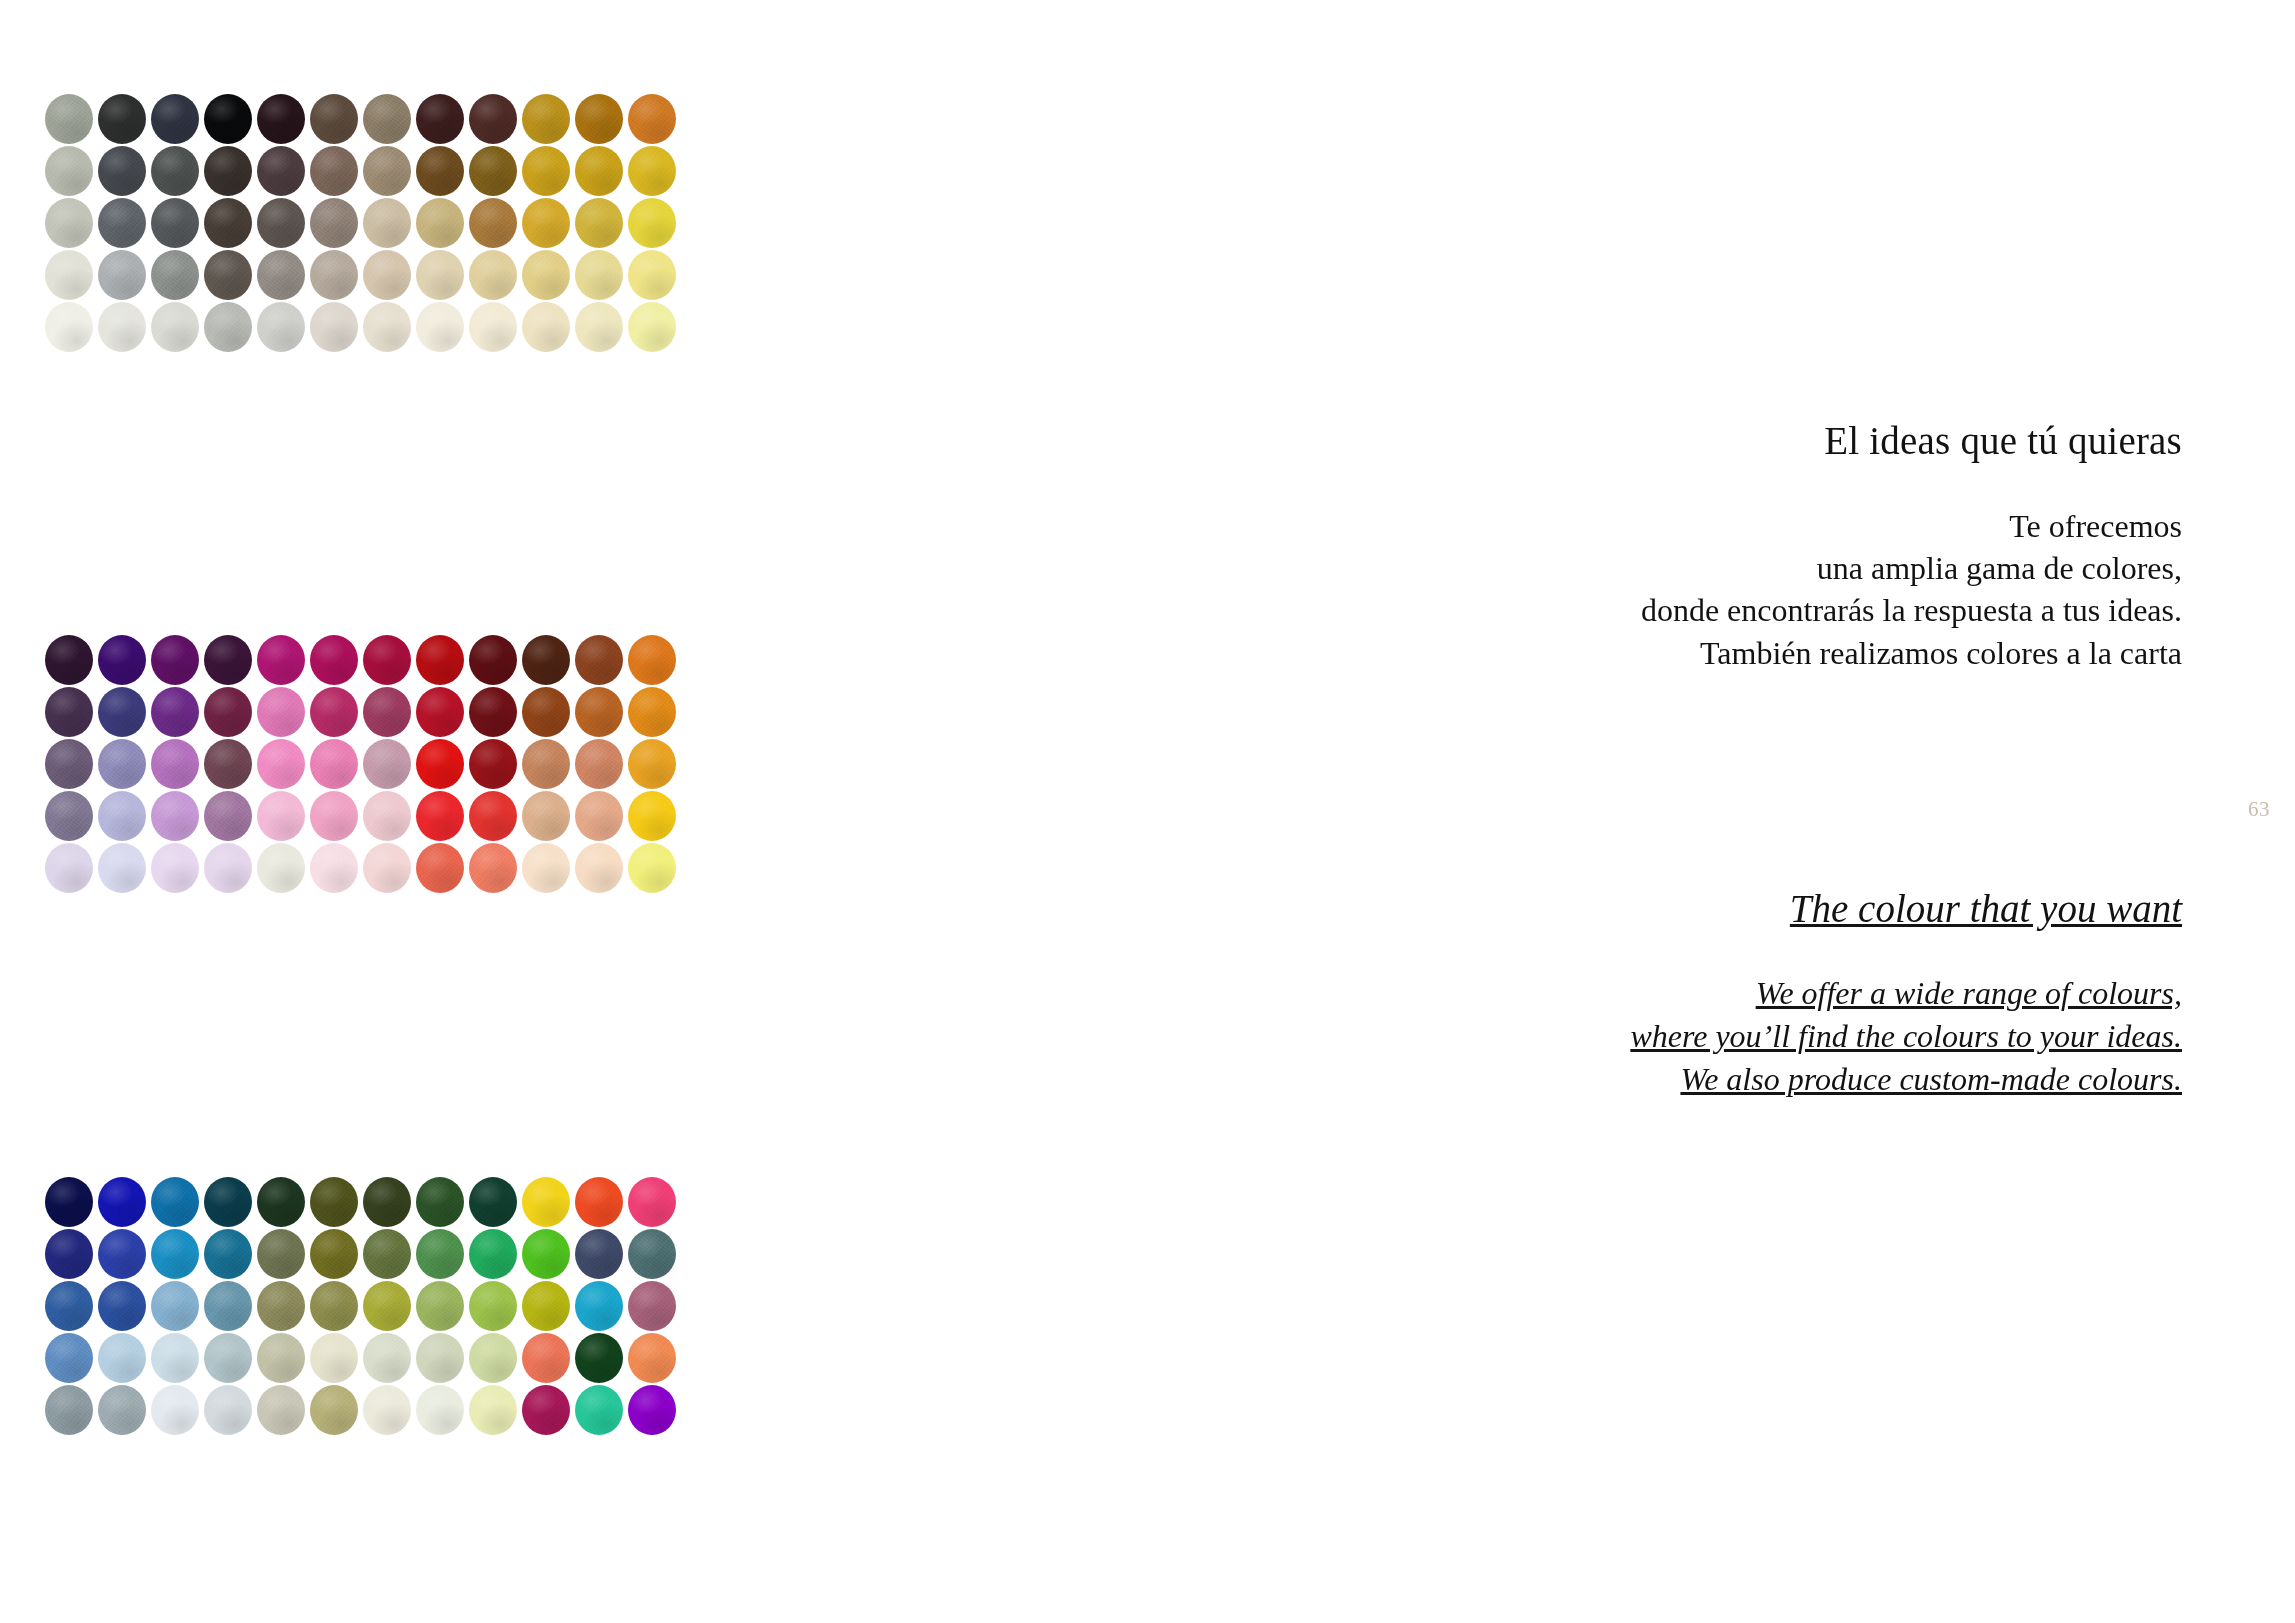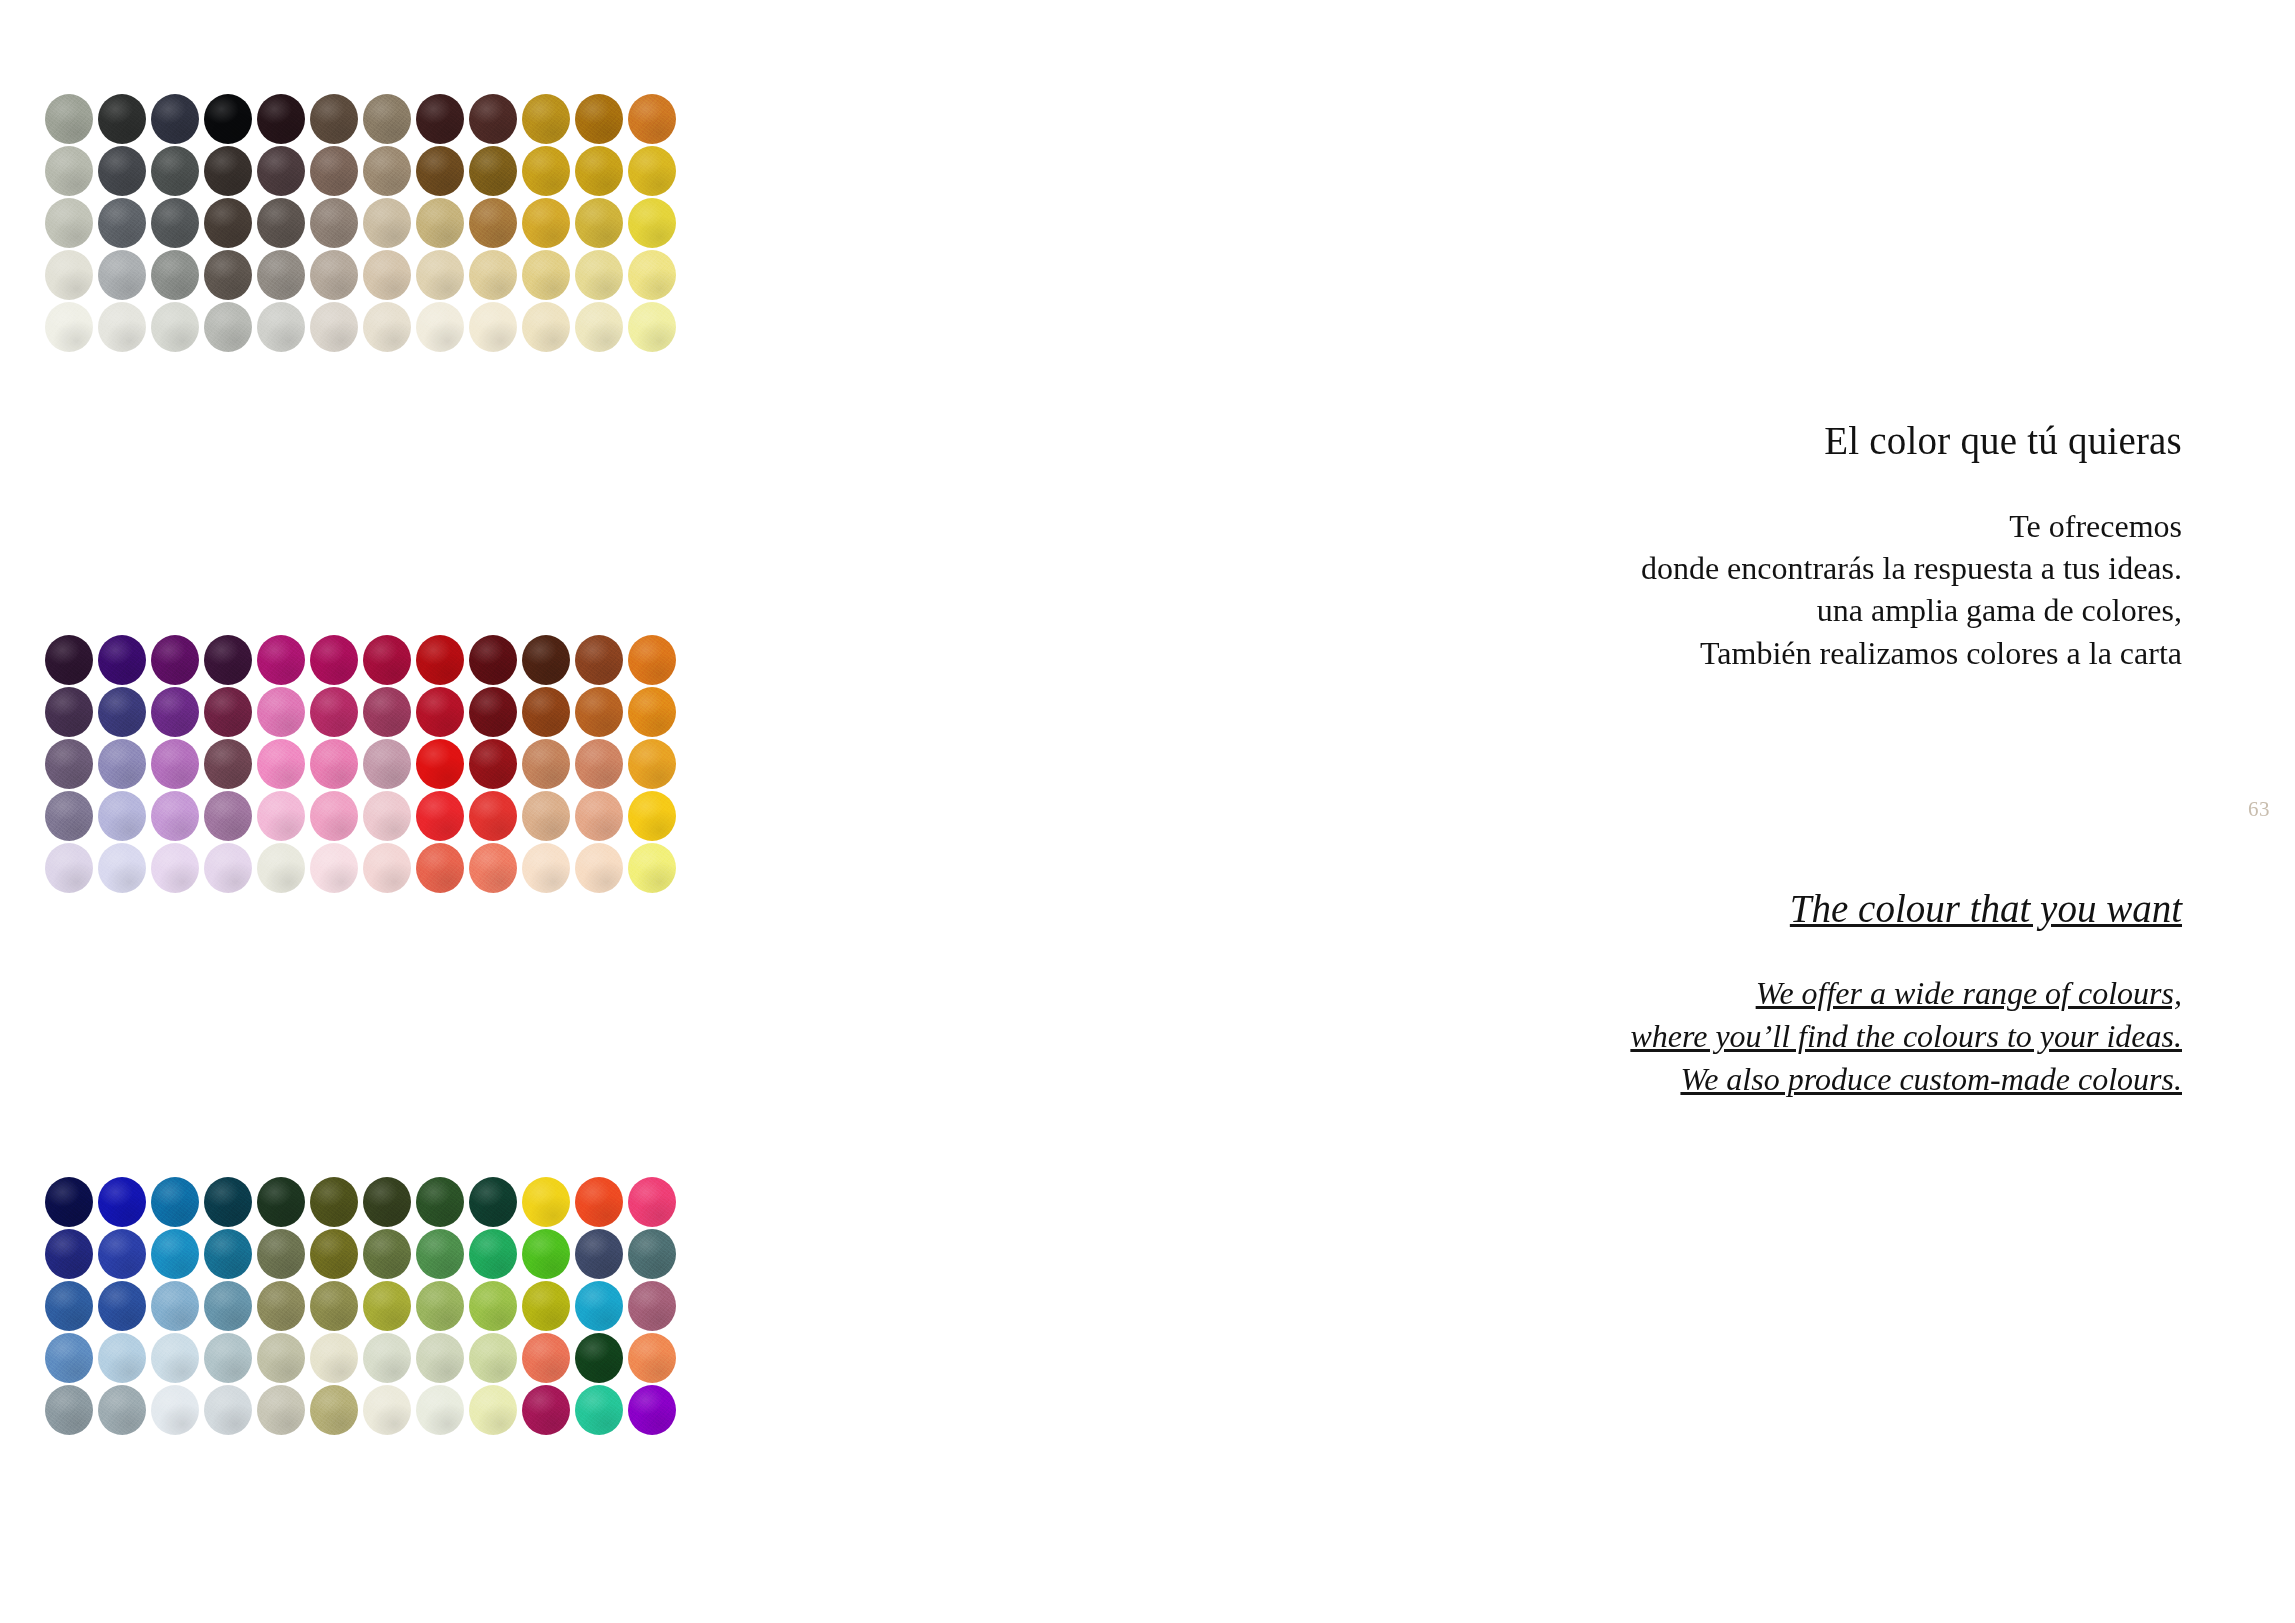--- a/index.html
+++ b/index.html
@@ -155,25 +155,25 @@
       <div class="swatch-block" style="top: 1177px;">
         <div class="swatch-row"><span class="swatch" title="#0b0f4a" style="background: rgb(11, 15, 74);"></span><span class="swatch" title="#1315b2" style="background: rgb(19, 21, 178);"></span><span class="swatch" title="#0f6fa8" style="background: rgb(15, 111, 168);"></span><span class="swatch" title="#0b3c4b" style="background: rgb(11, 60, 75);"></span><span class="swatch" title="#1d3520" style="background: rgb(29, 53, 32);"></span><span class="swatch" title="#4e521c" style="background: rgb(78, 82, 28);"></span><span class="swatch" title="#35401f" style="background: rgb(53, 64, 31);"></span><span class="swatch" title="#2b5227" style="background: rgb(43, 82, 39);"></span><span class="swatch" title="#103e2f" style="background: rgb(16, 62, 47);"></span><span class="swatch" title="#f1d31a" style="background: rgb(241, 211, 26);"></span><span class="swatch" title="#ee4a22" style="background: rgb(238, 74, 34);"></span><span class="swatch" title="#ef3e75" style="background: rgb(239, 62, 117);"></span></div>
         <div class="swatch-row"><span class="swatch" title="#22277d" style="background: rgb(34, 39, 125);"></span><span class="swatch" title="#2b3fa8" style="background: rgb(43, 63, 168);"></span><span class="swatch" title="#1a8ec3" style="background: rgb(26, 142, 195);"></span><span class="swatch" title="#176f92" style="background: rgb(23, 111, 146);"></span><span class="swatch" title="#6d7351" style="background: rgb(109, 115, 81);"></span><span class="swatch" title="#6f6d21" style="background: rgb(111, 109, 33);"></span><span class="swatch" title="#63733e" style="background: rgb(99, 115, 62);"></span><span class="swatch" title="#4d8f4c" style="background: rgb(77, 143, 76);"></span><span class="swatch" title="#20aa5c" style="background: rgb(32, 170, 92);"></span><span class="swatch" title="#4ec11f" style="background: rgb(78, 193, 31);"></span><span class="swatch" title="#3e4968" style="background: rgb(62, 73, 104);"></span><span class="swatch" title="#4d6f72" style="background: rgb(77, 111, 114);"></span></div>
         <div class="swatch-row"><span class="swatch" title="#2f5da0" style="background: rgb(47, 93, 160);"></span><span class="swatch" title="#2b4f9e" style="background: rgb(43, 79, 158);"></span><span class="swatch" title="#84b0cf" style="background: rgb(132, 176, 207);"></span><span class="swatch" title="#6795ab" style="background: rgb(103, 149, 171);"></span><span class="swatch" title="#8c8a5c" style="background: rgb(140, 138, 92);"></span><span class="swatch" title="#8d8c4d" style="background: rgb(141, 140, 77);"></span><span class="swatch" title="#a6ab36" style="background: rgb(166, 171, 54);"></span><span class="swatch" title="#99b45e" style="background: rgb(153, 180, 94);"></span><span class="swatch" title="#9bc24a" style="background: rgb(155, 194, 74);"></span><span class="swatch" title="#b5b514" style="background: rgb(181, 181, 20);"></span><span class="swatch" title="#1aa5cc" style="background: rgb(26, 165, 204);"></span><span class="swatch" title="#a56079" style="background: rgb(165, 96, 121);"></span></div>
         <div class="swatch-row"><span class="swatch" title="#5e8cc1" style="background: rgb(94, 140, 193);"></span><span class="swatch" title="#b4cfe2" style="background: rgb(180, 207, 226);"></span><span class="swatch" title="#ccdde7" style="background: rgb(204, 221, 231);"></span><span class="swatch" title="#b1c4c9" style="background: rgb(177, 196, 201);"></span><span class="swatch" title="#c1c1a7" style="background: rgb(193, 193, 167);"></span><span class="swatch" title="#e6e3cd" style="background: rgb(230, 227, 205);"></span><span class="swatch" title="#d8ddcb" style="background: rgb(216, 221, 203);"></span><span class="swatch" title="#cfd6bb" style="background: rgb(207, 214, 187);"></span><span class="swatch" title="#cedaa2" style="background: rgb(206, 218, 162);"></span><span class="swatch" title="#eb7357" style="background: rgb(235, 115, 87);"></span><span class="swatch" title="#12421c" style="background: rgb(18, 66, 28);"></span><span class="swatch" title="#f08952" style="background: rgb(240, 137, 82);"></span></div>
         <div class="swatch-row"><span class="swatch" title="#8c9aa1" style="background: rgb(140, 154, 161);"></span><span class="swatch" title="#9dabb1" style="background: rgb(157, 171, 177);"></span><span class="swatch" title="#e3e9ee" style="background: rgb(227, 233, 238);"></span><span class="swatch" title="#d3dade" style="background: rgb(211, 218, 222);"></span><span class="swatch" title="#c8c6b6" style="background: rgb(200, 198, 182);"></span><span class="swatch" title="#b6b078" style="background: rgb(182, 176, 120);"></span><span class="swatch" title="#eceadb" style="background: rgb(236, 234, 219);"></span><span class="swatch" title="#e9ecdf" style="background: rgb(233, 236, 223);"></span><span class="swatch" title="#e9ecb4" style="background: rgb(233, 236, 180);"></span><span class="swatch" title="#a51757" style="background: rgb(165, 23, 87);"></span><span class="swatch" title="#25c698" style="background: rgb(37, 198, 152);"></span><span class="swatch" title="#8a00c8" style="background: rgb(138, 0, 200);"></span></div>
       </div>
     </div>
 
   <div class="text-col es-block">
-    <h1 class="heading-es">El color que tú quieras</h1>
+    <h1 class="heading-es">El ideas que tú quieras</h1>
     <p class="body-es">
       <span class="line">Te ofrecemos</span>
+      <span class="line">una amplia gama de colores,</span>
       <span class="line">donde encontrarás la respuesta a tus ideas.</span>
-      <span class="line">una amplia gama de colores,</span>
       <span class="line">También realizamos colores a la carta</span>
     </p>
   </div>
 
   <div class="page-number">63</div>
 
   <div class="text-col en-block">
     <h2 class="heading-en">The colour that you want</h2>
     <p class="body-en">
       <span class="line">We offer a wide range of colours,</span>

